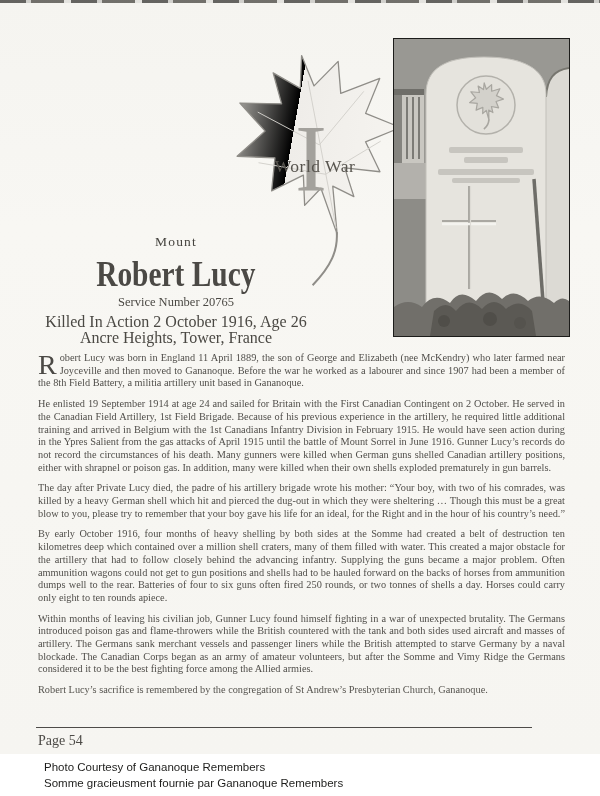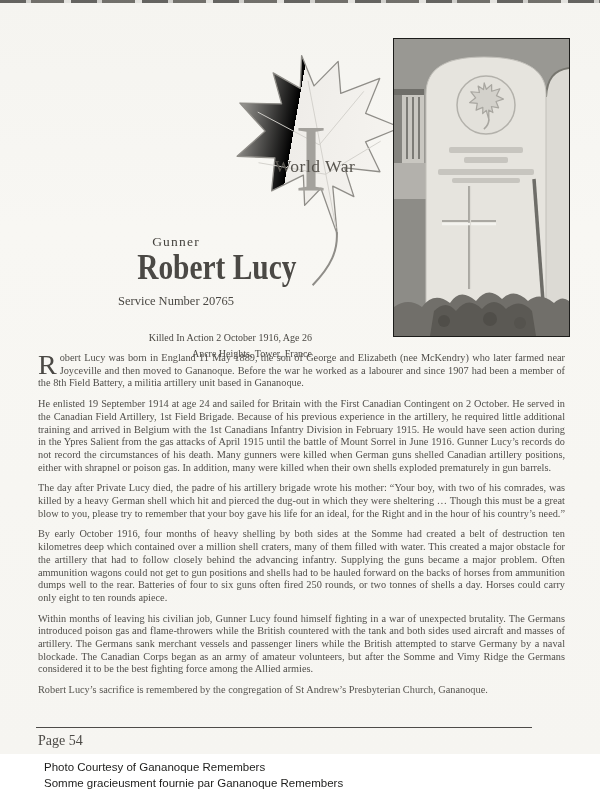--- a/index.html
+++ b/index.html
@@ -18,27 +18,27 @@
       #4b4a47 0px, #4b4a47 26px, rgba(75,74,71,.25) 26px, rgba(75,74,71,.25) 31px,
       #5a5853 31px, #5a5853 64px, rgba(75,74,71,.12) 64px, rgba(75,74,71,.12) 71px);
     opacity:.85;
   }
   
   .leaf-wrap{position:absolute;left:225px;top:50px;width:190px;height:238px;}
   .leaf-wrap svg{display:block;}
   
   .head-block{position:absolute;left:40px;top:234px;width:272px;text-align:center;color:#46443f;}
   .rank{font-size:13.5px;letter-spacing:1.2px;color:#45433e;}
-  .name-row{margin-top:1px;height:36px;text-align:right;}
+  .name-row{margin-top:8px;height:36px;}
   .name{
     display:inline-block;font-size:35px;font-weight:700;color:#4b4945;
     transform:scaleX(0.84);transform-origin:center;letter-spacing:0px;line-height:34px;
   }
-  .svc{font-size:12.5px;margin-top:7px;color:#4a4843;}
-  .kia{font-size:10px;margin-top:21px;line-height:16px;color:#4a4843;text-align:right;}
+  .svc{font-size:12.5px;margin-top:1px;color:#4a4843;}
+  .kia{font-size:16px;margin-top:4px;line-height:16px;color:#4a4843;}
   
   .photo{
     position:absolute;left:393px;top:38px;width:175px;height:297px;
     border:1.5px solid #1c1c1a;box-sizing:content-box;background:#9b9a96;
   }
   .photo svg{display:block;}
   
   .bodytext{
     position:absolute;left:38px;top:352px;width:527px;
     font-size:10.3px;line-height:12.7px;color:#504e4a;text-align:justify;
@@ -80,21 +80,21 @@
         <path d="M95,4 L102,36 L130,16 L127,48 L168,40 L148,72 L180,92 L143,100 L152,132 L118,122 L122,152 L103,138 L99,186 L91,138 L72,152 L76,122 L42,132 L51,100 L14,92 L46,72 L26,40 L67,48 L64,16 L88,36 Z" fill="url(#leaffill)" stroke="#8f8d88" stroke-width="1.3" stroke-linejoin="round"></path>
         <path d="M99,184 C97,202 88,216 66,232" fill="none" stroke="#8f8d88" stroke-width="2"></path>
         <path d="M99,180 L97,30 M97,95 L42,52 M97,95 L150,50 M98,125 L34,102 M98,125 L158,102" fill="none" stroke="#d2d0cb" stroke-width="0.9"></path>
       </g>
       <text x="86" y="141" text-anchor="middle" font-family="Liberation Serif, serif" font-size="96" fill="#a3a19c">I</text>
       <text x="90" y="122" text-anchor="middle" font-family="Liberation Serif, serif" font-size="17.5" letter-spacing="0.5" fill="#57544e">World War</text>
     </svg>
   </div>
 
   <div class="head-block">
-    <div class="rank">Gunner</div>
+    <div class="rank">Mount</div>
     <div class="name-row"><span class="name">Robert Lucy</span></div>
     <div class="svc">Service Number 20765</div>
     <div class="kia">
       <div>Killed In Action 2 October 1916, Age 26</div>
       <div>Ancre Heights, Tower, France</div>
     </div>
   </div>
 
   <div class="photo">
     <svg width="175" height="297" viewBox="0 0 175 297">
@@ -135,21 +135,21 @@
 
       <path d="M0,297 L0,268 Q14,258 28,268 Q40,252 56,264 Q66,248 82,262 Q94,246 108,260 Q120,248 134,262 Q146,252 160,264 Q168,256 175,262 L175,297 Z" fill="#716f6a"></path>
       <path d="M36,297 L40,272 Q52,260 62,272 Q74,256 88,270 Q100,256 112,270 Q126,258 138,272 L142,297 Z" fill="#5b5954"></path>
       <circle cx="50" cy="282" r="6" fill="#504e49"></circle>
       <circle cx="96" cy="280" r="7" fill="#504e49"></circle>
       <circle cx="126" cy="284" r="6" fill="#55534e"></circle>
     </svg>
   </div>
 
   <div class="bodytext">
-    <p><span class="dropcap">R</span><span>obert Lucy was born in England 11 May 1889, the son of George and Elizabeth (nee McKendry) who later farmed near Joyceville and then moved to Gananoque. Before the war he worked as a labourer and since 1907 had been a member of the 8th Field Battery, a militia artillery unit based in Gananoque.</span></p>
+    <p><span class="dropcap">R</span><span>obert Lucy was born in England 11 April 1889, the son of George and Elizabeth (nee McKendry) who later farmed near Joyceville and then moved to Gananoque. Before the war he worked as a labourer and since 1907 had been a member of the 8th Field Battery, a militia artillery unit based in Gananoque.</span></p>
     <p>He enlisted 19 September 1914 at age 24 and sailed for Britain with the First Canadian Contingent on 2 October. He served in the Canadian Field Artillery, 1st Field Brigade. Because of his previous experience in the artillery, he required little additional training and arrived in Belgium with the 1st Canadians Infantry Division in February 1915. He would have seen action during in the Ypres Salient from the gas attacks of April 1915 until the battle of Mount Sorrel in June 1916. Gunner Lucy’s records do not record the circumstances of his death. Many gunners were killed when German guns shelled Canadian artillery positions, either with shrapnel or poison gas. In addition, many were killed when their own shells exploded prematurely in gun barrels.</p>
     <p><span>The day after Private Lucy died, the padre of his artillery brigade wrote his mother: </span><span class="quote">“Your boy, with two of his comrades, was killed by a heavy German shell which hit and pierced the dug-out in which they were sheltering … Though this must be a great blow to you, please try to remember that your boy gave his life for an ideal, for the Right and in the hour of his country’s need.”</span></p>
     <p>By early October 1916, four months of heavy shelling by both sides at the Somme had created a belt of destruction ten kilometres deep which contained over a million shell craters, many of them filled with water. This created a major obstacle for the artillery that had to follow closely behind the advancing infantry. Supplying the guns became a major problem. Often ammunition wagons could not get to gun positions and shells had to be hauled forward on the backs of horses from ammunition dumps well to the rear. Batteries of four to six guns often fired 250 rounds, or two tonnes of shells a day. Horses could carry only eight to ten rounds apiece.</p>
     <p>Within months of leaving his civilian job, Gunner Lucy found himself fighting in a war of unexpected brutality. The Germans introduced poison gas and flame-throwers while the British countered with the tank and both sides used aircraft and masses of artillery. The Germans sank merchant vessels and passenger liners while the British attempted to starve Germany by a naval blockade. The Canadian Corps began as an army of amateur volunteers, but after the Somme and Vimy Ridge the Germans considered it to be the best fighting force among the Allied armies.</p>
     <p class="sig">Robert Lucy’s sacrifice is remembered by the congregation of St Andrew’s Presbyterian Church, Gananoque.</p>
   </div>
 
   <div class="footrule"></div>
   <div class="pagenum">Page 54</div>
 </div>

